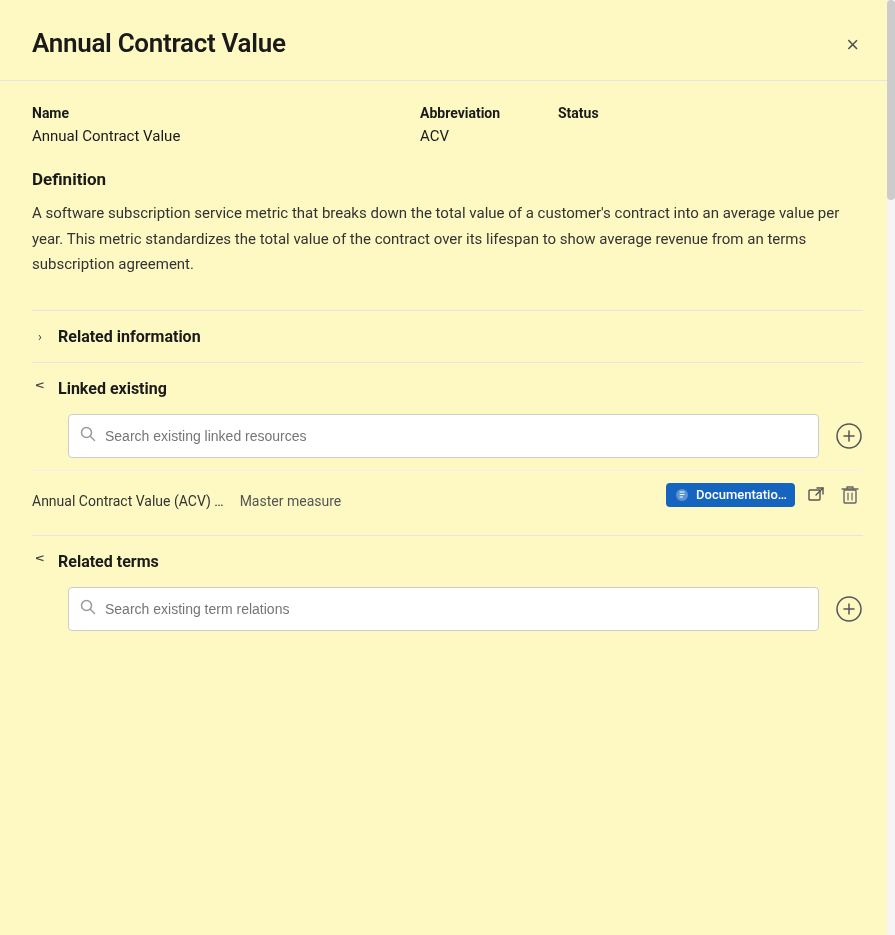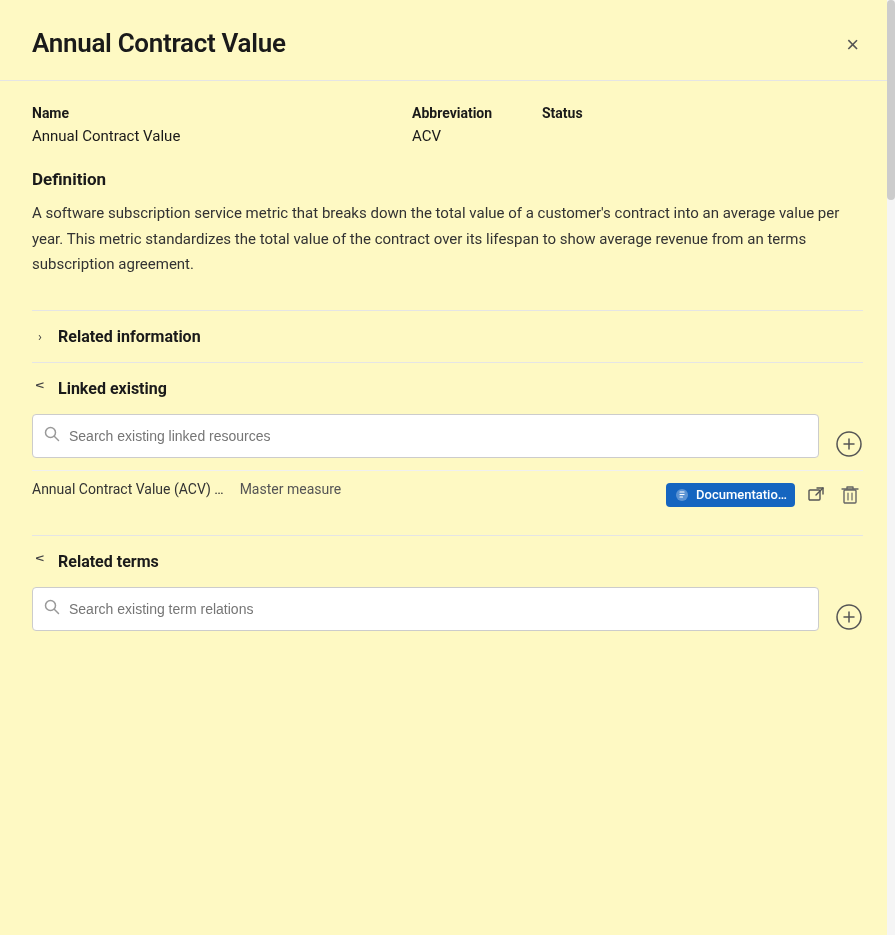--- a/index.html
+++ b/index.html
@@ -49,21 +49,21 @@
       margin-top: 2px;
     }
 
     .panel-body {
       padding: 24px 32px 32px 32px;
     }
 
     .fields-row {
       display: flex;
       align-items: flex-start;
-      gap: 0;
+      gap: 8px;
       margin-bottom: 24px;
     }
 
     .field-group {
       display: flex;
       flex-direction: column;
       gap: 6px;
     }
 
     .field-group-name {
@@ -133,23 +133,24 @@
       font-weight: 700;
       color: #1a1a1a;
     }
 
     .section-content {
       padding-top: 16px;
     }
 
     .search-row {
       display: flex;
-      align-items: flex-end;
+      align-items: center;
       gap: 16px;
       margin-bottom: 12px;
+      margin-left: 36px;
     }
 
     .search-input-wrapper {
       flex: 1;
       position: relative;
       display: flex;
       align-items: center;
     }
 
     .search-icon-inner {
@@ -186,21 +187,21 @@
       flex-shrink: 0;
     }
 
     .add-button svg {
       width: 28px;
       height: 28px;
     }
 
     .linked-resource-row {
       display: flex;
-      align-items: flex-start;
+      align-items: flex-end;
       padding: 10px 0;
       gap: 8px;
       border-top: 1px solid #f0f0f0;
     }
 
     .resource-info {
       flex: 1;
       display: flex;
       align-items: center;
       gap: 4px;

